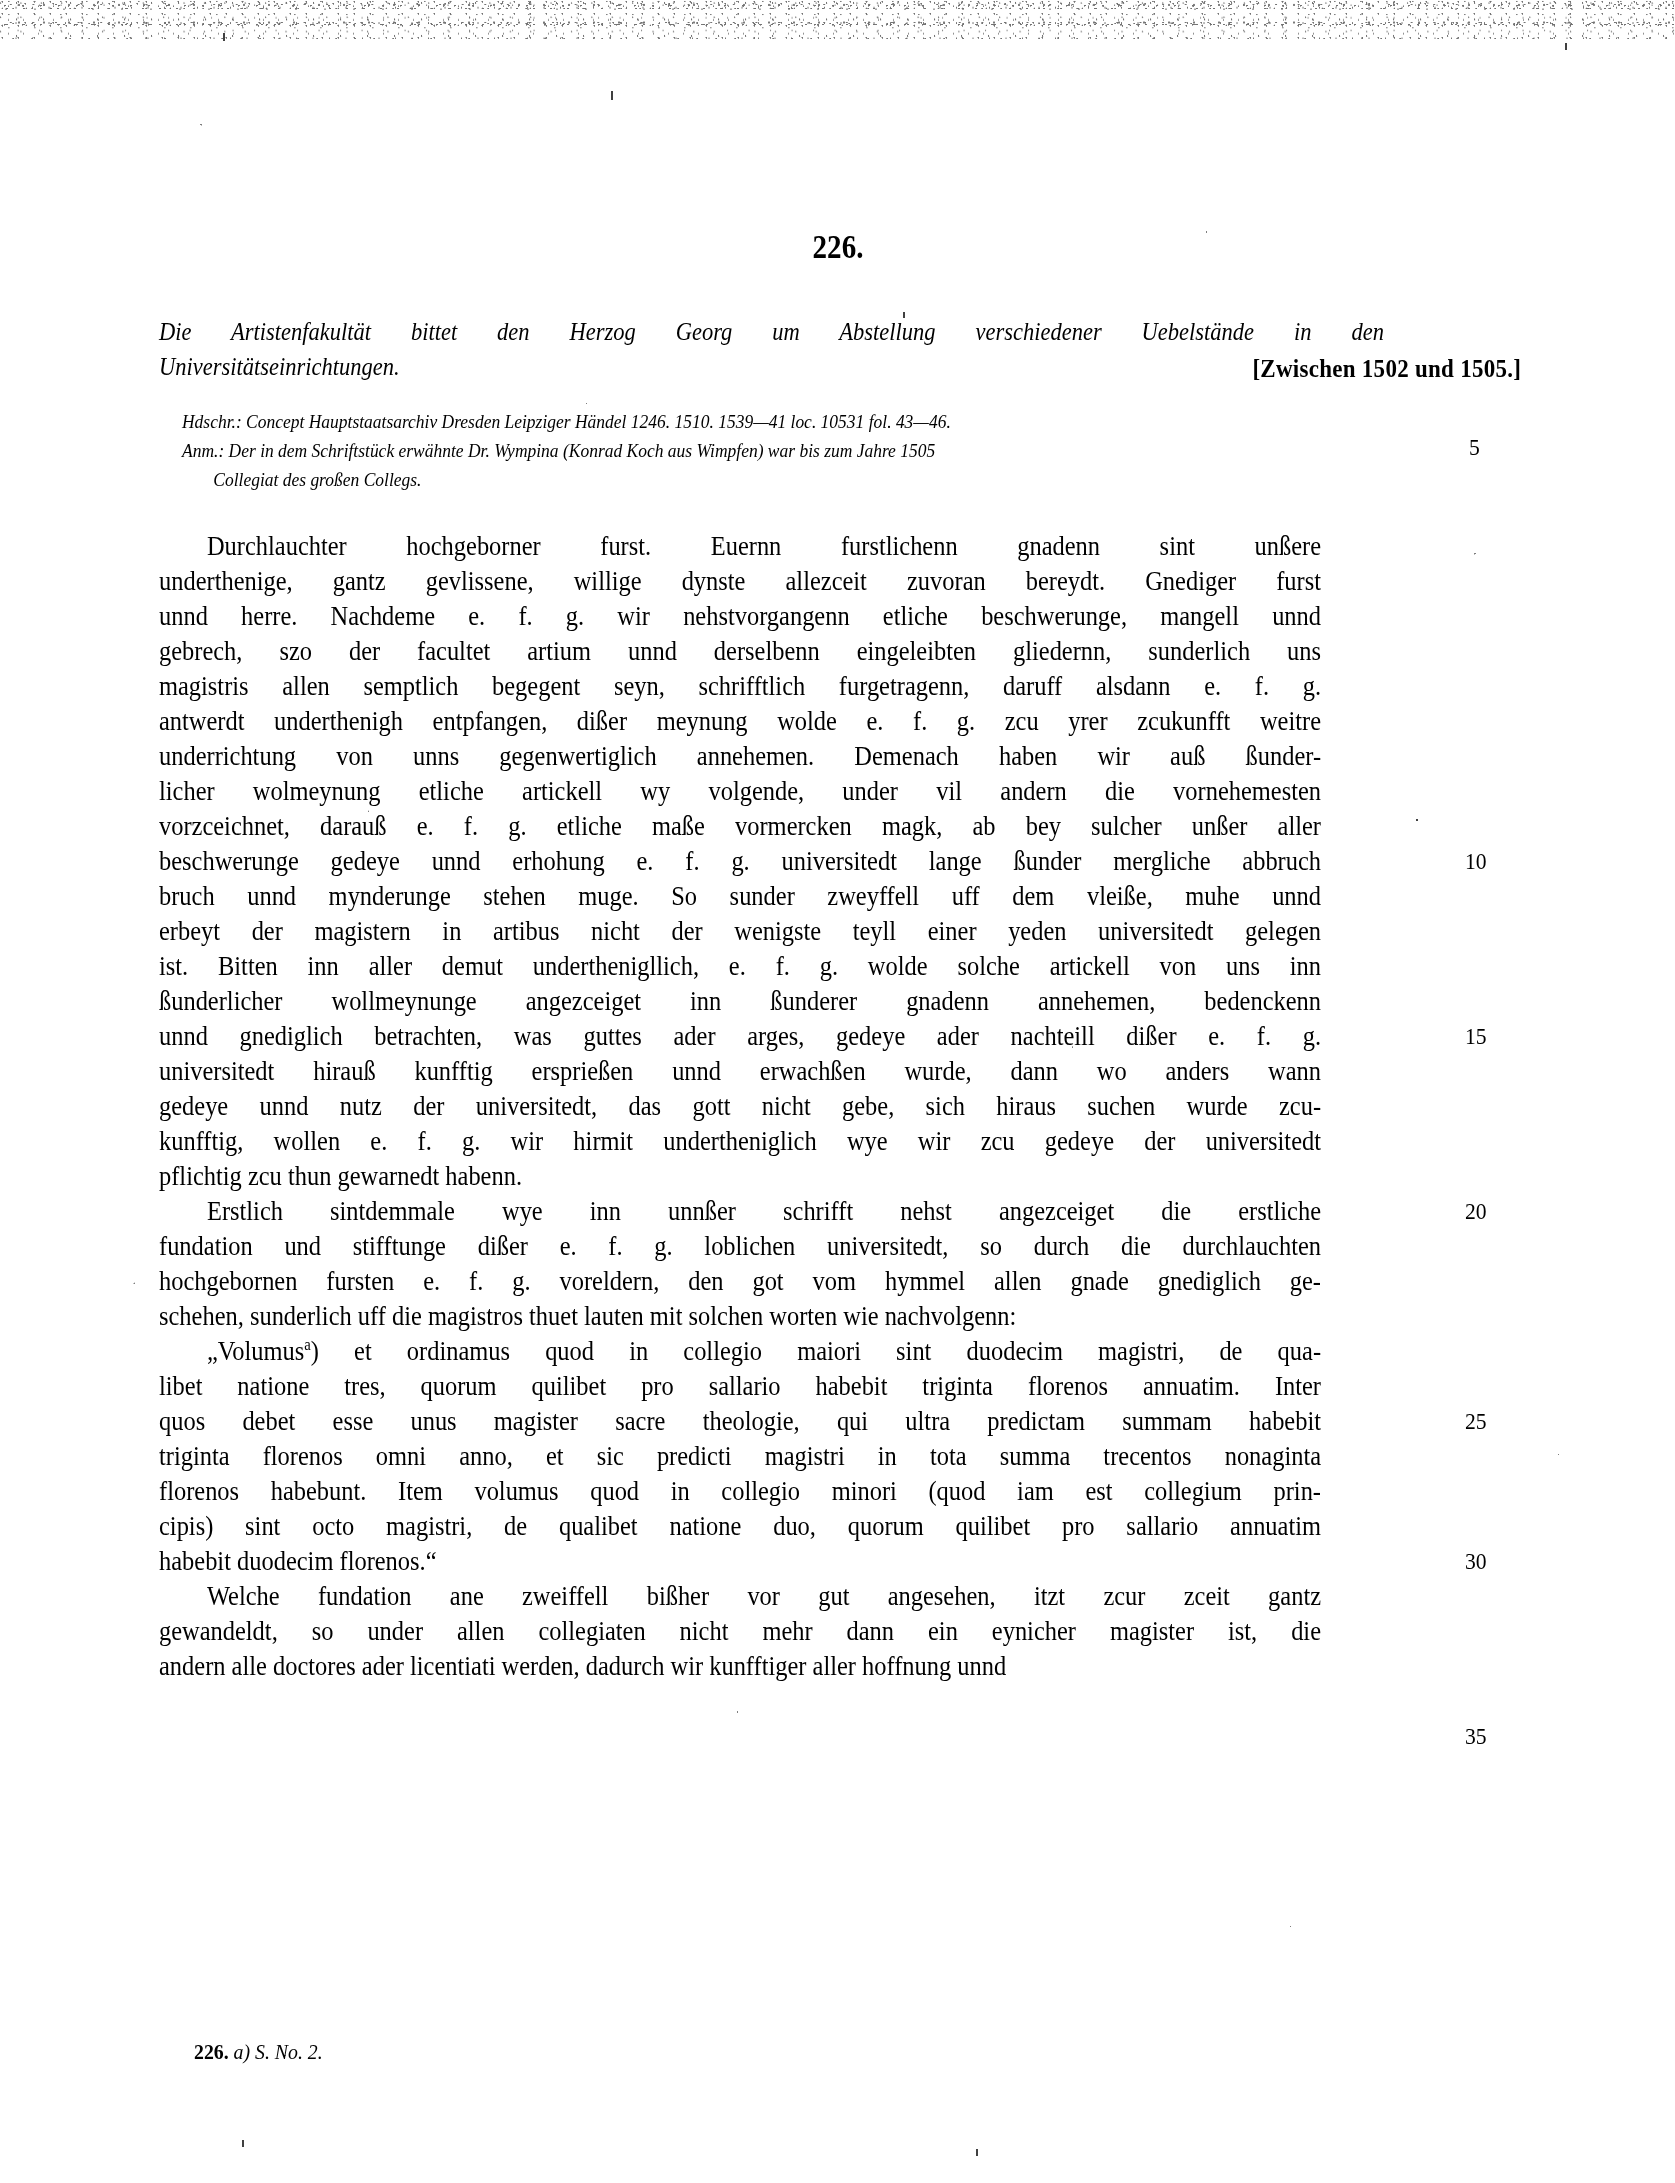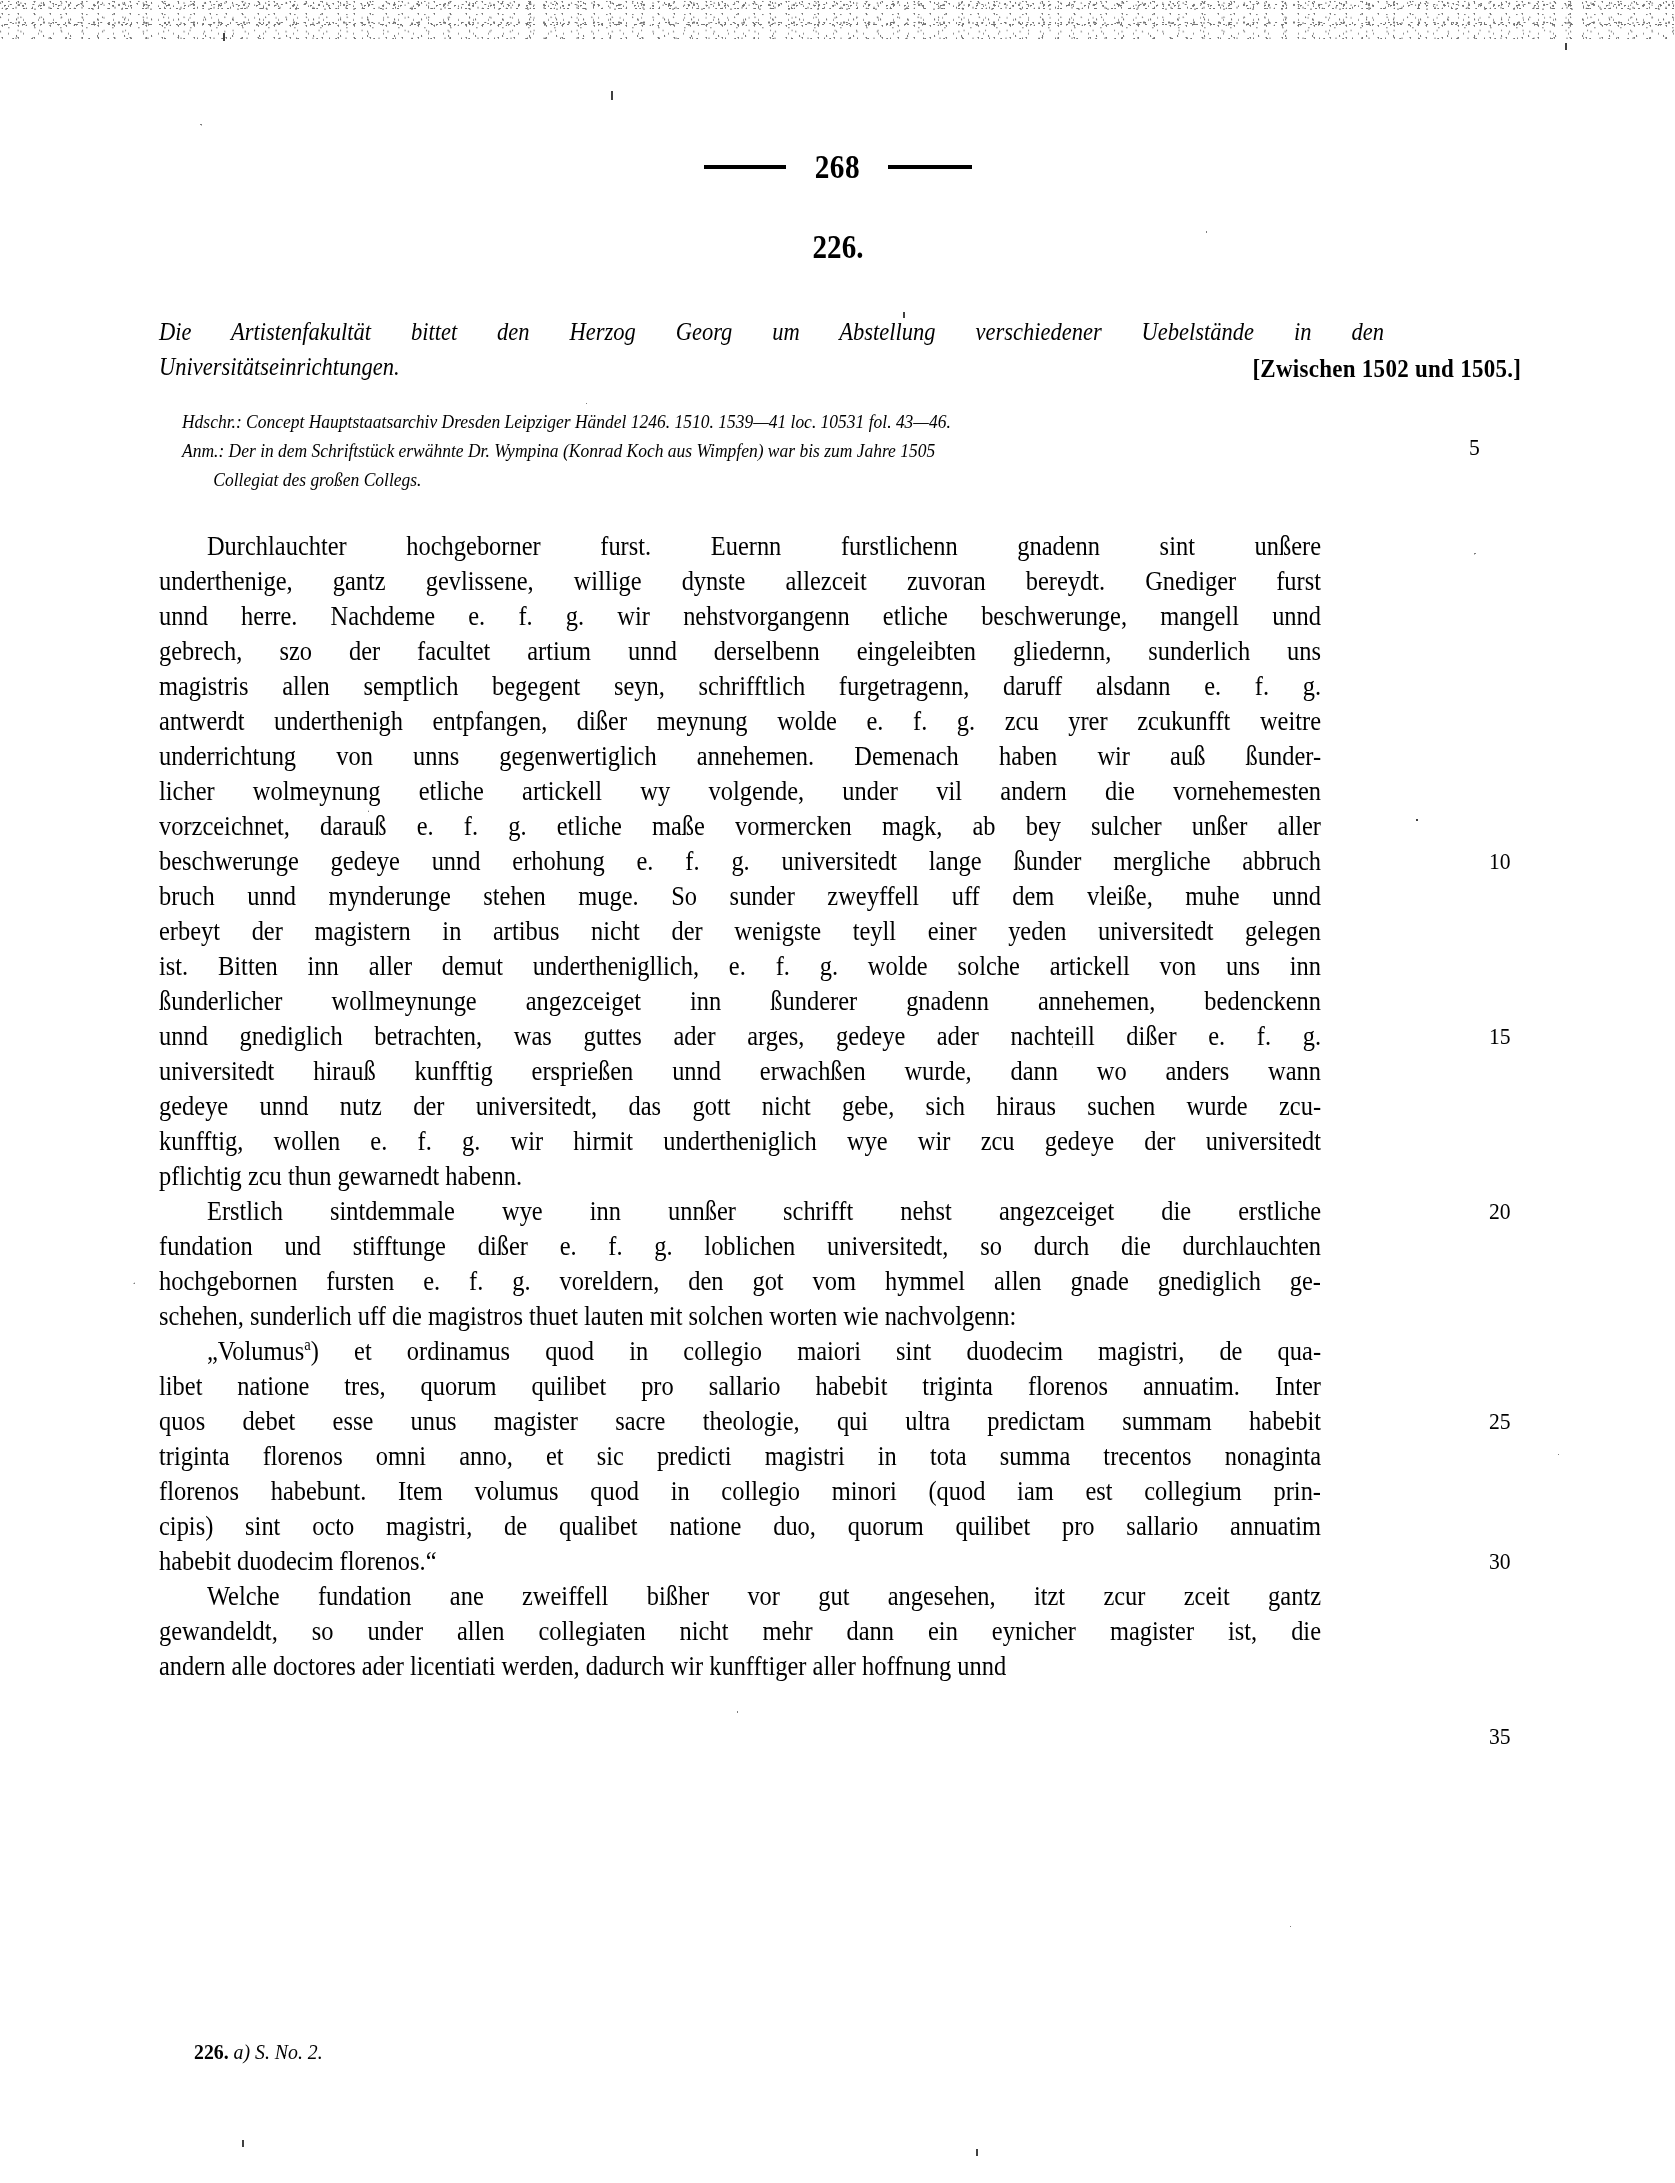--- a/index.html
+++ b/index.html
@@ -191,21 +191,20 @@
 
   
   #line-numbers {
     position: absolute;
     left: 1465px;
     top: 529px;
     width: 66px;
     font-size: 24px;
     line-height: 35px;
     text-align: left;
-    margin-left: 24px;
   }
   #line-numbers .lnum {
     display: block;
     height: 35px;
     transform: scaleX(0.9);
     transform-origin: left top;
   }
   #line-numbers .lnum.empty { color: transparent; }
 
   
@@ -254,25 +253,20 @@
   <div id="page-specks"></div>
 
   <div class="stray" style="left:223px; top:33px; width:1.7px; height:7.7px;"></div>
   <div class="stray" style="left:611px; top:91px; width:1.7px; height:8.8px;"></div>
   <div class="stray" style="left:1565px; top:43px; width:1.7px; height:6.6px;"></div>
   <div class="stray" style="left:903px; top:312px; width:1.7px; height:6px;"></div>
   <div class="stray" style="left:1416px; top:819px; width:2.2px; height:2.2px;"></div>
   <div class="stray" style="left:976px; top:2149px; width:1.7px; height:7.2px;"></div>
   <div class="stray" style="left:242px; top:2140px; width:1.7px; height:6.6px;"></div>
 
-  <div id="running-head">
-    <span class="head-rule left"></span>
-    <span id="page-number">268</span>
-    <span class="head-rule right"></span>
-  </div>
 
   <div id="doc-number">226.</div>
 
   <div id="regest">
     <span class="reg-line-1">Die Artistenfakultät bittet den Herzog Georg um Abstellung verschiedener Uebelstände in den</span>
     <span class="reg-line-2">Universitätseinrichtungen.</span>
   </div>
 
   <div id="date-bracket">[Zwischen 1502 und 1505.]</div>
 

